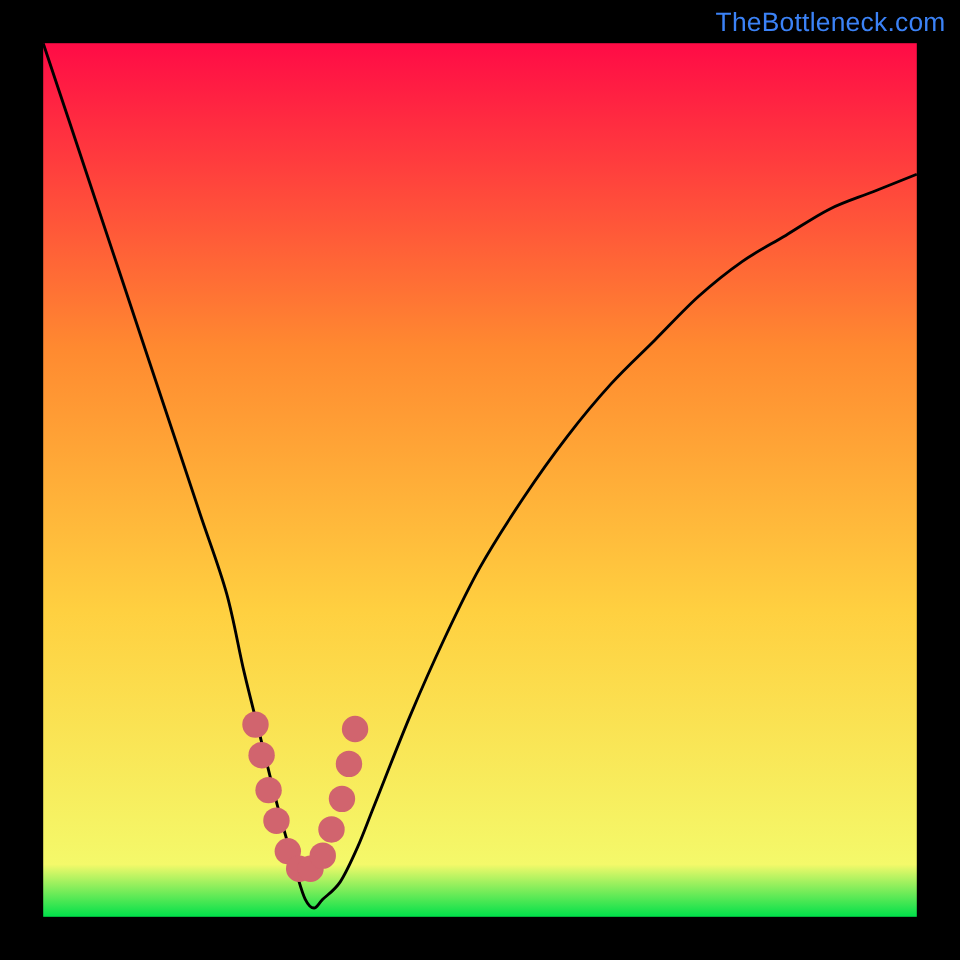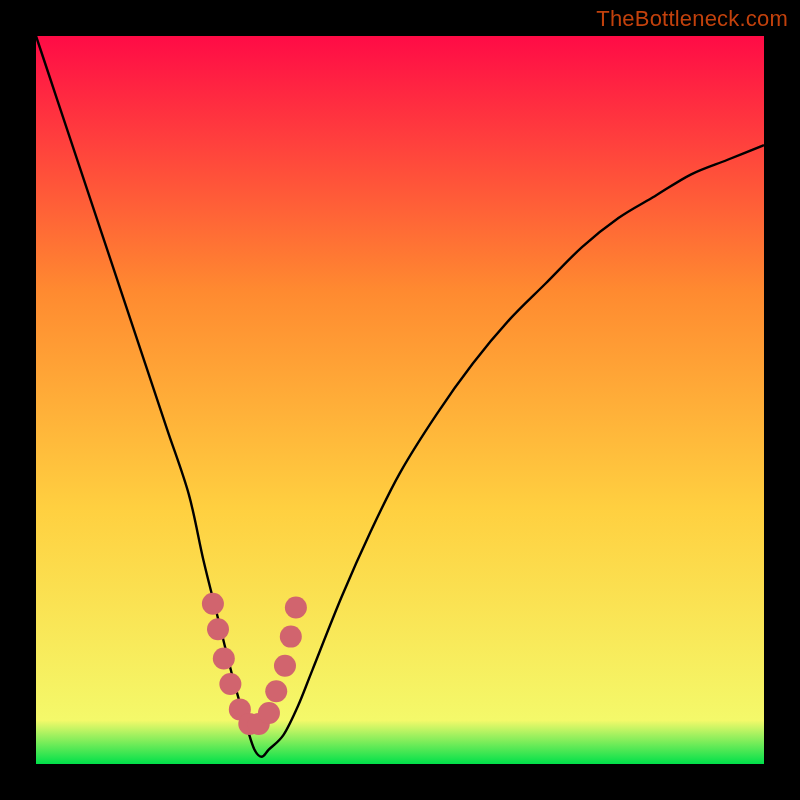--- a/index.html
+++ b/index.html
@@ -14,21 +14,21 @@
   .stage {
     position: relative;
     width: 800px;
     height: 800px;
     background: #000;
   }
   .watermark {
     position: absolute;
     top: 6px;
     right: 12px;
-    color: #c2410c;
+    color: #3b82f6;
     font-size: 22px;
     letter-spacing: 0.2px;
     z-index: 100;
   }
   svg {
     position: absolute;
     top: 0;
     left: 0;
   }
 </style>

